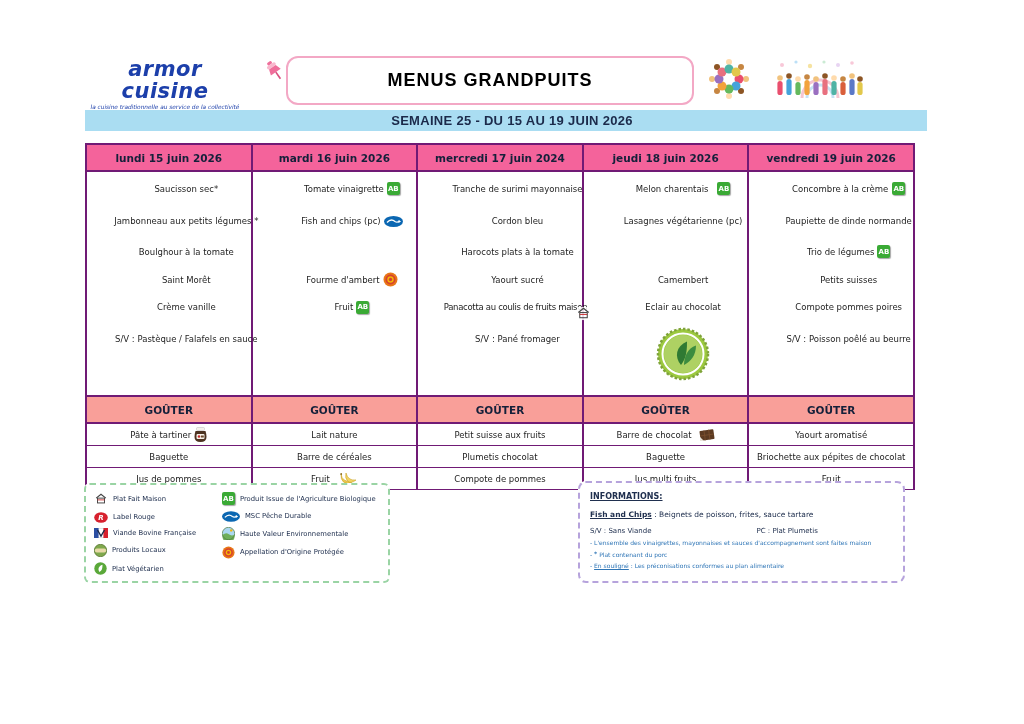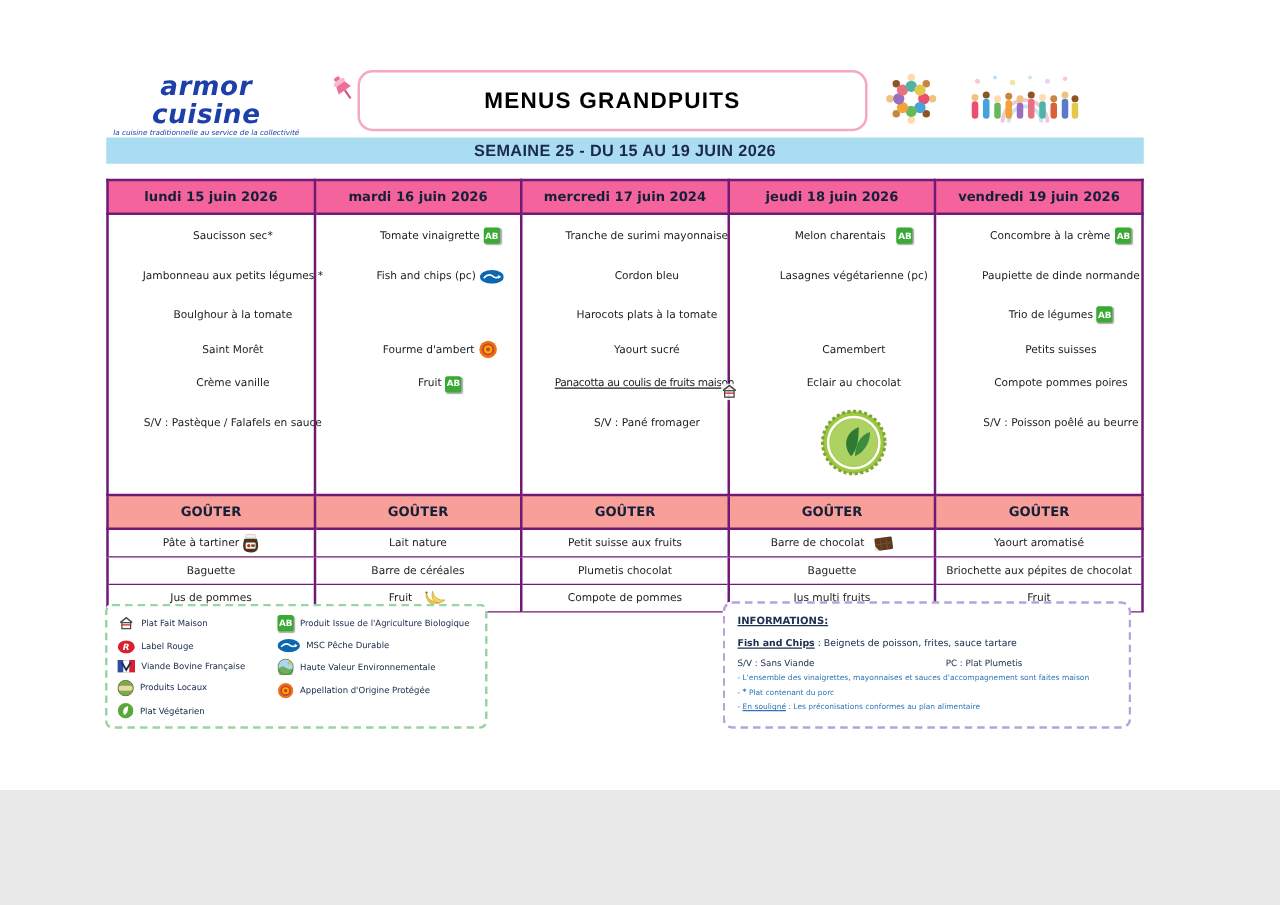--- a/index.html
+++ b/index.html
@@ -1,36 +1,36 @@
 <!DOCTYPE html>
 <html><head>
 <meta charset="utf-8">
 <style>
   html,body{margin:0;padding:0;background:#e9e9e9;}
-  .page{position:relative;width:1024px;height:632px;background:#ffffff;margin:0 auto;
+  .page{position:relative;width:1024px;height:724px;background:#ffffff;margin:0 auto;
         font-family:"DejaVu Sans",sans-serif;color:#1d1d1d;overflow:hidden;}
 
   
   .logo{position:absolute;left:85px;top:58px;width:160px;text-align:center;}
   .logo-name{font-size:21px;font-weight:bold;font-style:italic;color:#1c3faa;letter-spacing:.5px;line-height:22px;}
   .logo-tagline{font-size:5.8px;font-style:italic;color:#1c3faa;margin-top:2px;}
 
   .pushpin{position:absolute;left:260px;top:56px;width:30px;height:30px;}
 
   .title-box{position:absolute;left:286px;top:56px;width:404px;height:45px;
              border:2.5px solid #f3a8c5;border-radius:12px;background:#fff;
              display:flex;align-items:center;justify-content:center;}
   .title-text{font-family:"Liberation Sans",sans-serif;font-size:18px;font-weight:bold;color:#000000;letter-spacing:1px;}
 
   .decor{position:absolute;}
   .decor.kids-circle{left:702px;top:55px;}
   .decor.kids-group{left:772px;top:58px;}
 
   .week-banner{position:absolute;left:85px;top:110px;width:830px;height:21px;background:#aaddf2;
-               display:flex;align-items:center;justify-content:center;}
+               display:flex;align-items:center;justify-content:center;padding-left:12px;}
   .week-banner span{font-family:"Liberation Sans",sans-serif;font-size:13px;font-weight:bold;color:#1b2a4a;letter-spacing:.3px;}
 
   
   .menu-table{position:absolute;left:85px;top:143px;width:830px;border-collapse:collapse;table-layout:fixed;}
   .menu-table th,.menu-table td{border:2px solid #701a75;padding:0;overflow:visible;}
   .day-header th{height:25px;background:#f4639b;font-size:10.5px;font-weight:bold;color:#14203a;}
   .body-row td{height:210px;vertical-align:top;background:#fff;}
   .slot{display:flex;align-items:center;justify-content:center;gap:3px;font-size:8.5px;white-space:nowrap;padding-left:35px;}
   .s1{height:33px}.s2{height:32px}.s3{height:29px}.s4{height:27px}.s5{height:28px}
   .s6{height:61px;align-items:flex-start;padding-top:13px;}
@@ -238,21 +238,21 @@
             </div>
         <div class="slot s2">
               <span>Cordon bleu</span>
             </div>
         <div class="slot s3">
               <span>Harocots plats à la tomate</span>
             </div>
         <div class="slot s4">
               <span>Yaourt sucré</span>
             </div>
-        <div class="slot s5" style="letter-spacing:-0.3px;text-decoration:underline;">
+        <div class="slot s5" style="letter-spacing:-0.3px;">
           <span>Panacotta au coulis de fruits maison</span>
           <span class="inline-icon" style="margin-left:-14px;margin-top:12px;">
             <svg width="15" height="15" viewBox="0 0 16 16">
                   <rect x="1" y="1" width="14" height="14" fill="#fff" opacity="0.85"></rect>
                   <path d="M2.5 7 L8 2.5 L13.5 7" fill="none" stroke="#444" stroke-width="1.3"></path>
                   <rect x="4" y="7" width="8" height="5.5" fill="none" stroke="#444" stroke-width="1.1"></rect>
                   <line x1="4" y1="9" x2="12" y2="9" stroke="#c62828" stroke-width="1"></line>
                 </svg>
           </span>
         </div>

